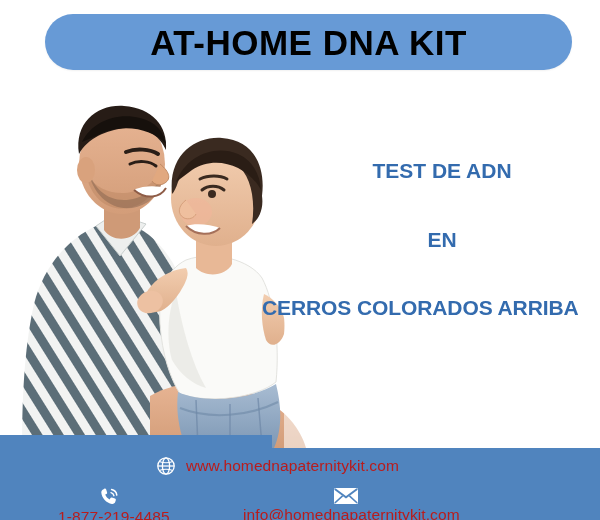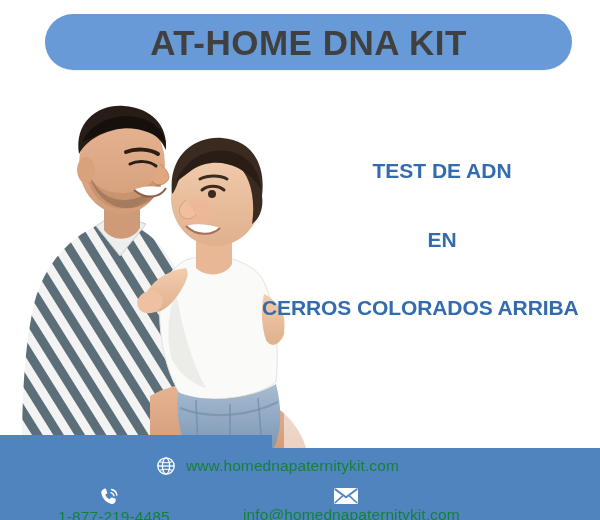--- a/index.html
+++ b/index.html
@@ -24,21 +24,21 @@
     width: 527px;
     height: 56px;
     background: #679AD6;
     border-radius: 28px;
     display: flex;
     align-items: center;
     justify-content: center;
     box-shadow: 0 1px 2px rgba(0,0,0,0.06);
   }
   .banner-title {
-    color: #404040;
+    color: #000000;
     font-size: 35px;
     font-weight: bold;
     letter-spacing: 0.5px;
     line-height: 1;
     white-space: nowrap;
   }
 
   
   .photo-wrap {
     position: absolute;
@@ -106,21 +106,21 @@
   }
   .row-web  { left: 156px; top: 8px;  }
   .row-phone{ left: 58px;  top: 38px; flex-direction: column; }
   .row-mail { left: 243px; top: 38px; flex-direction: column; }
 
   .f-text {
     font-size: 15.5px;
     font-weight: normal;
     letter-spacing: 0.1px;
     white-space: nowrap;
-    color: #15803d;
+    color: #b91c1c;
   }
   .f-icon {
     display: inline-flex;
     align-items: center;
     justify-content: center;
     margin-right: 10px;
     flex: none;
   }
   .f-icon svg { display: block; }
 </style>

